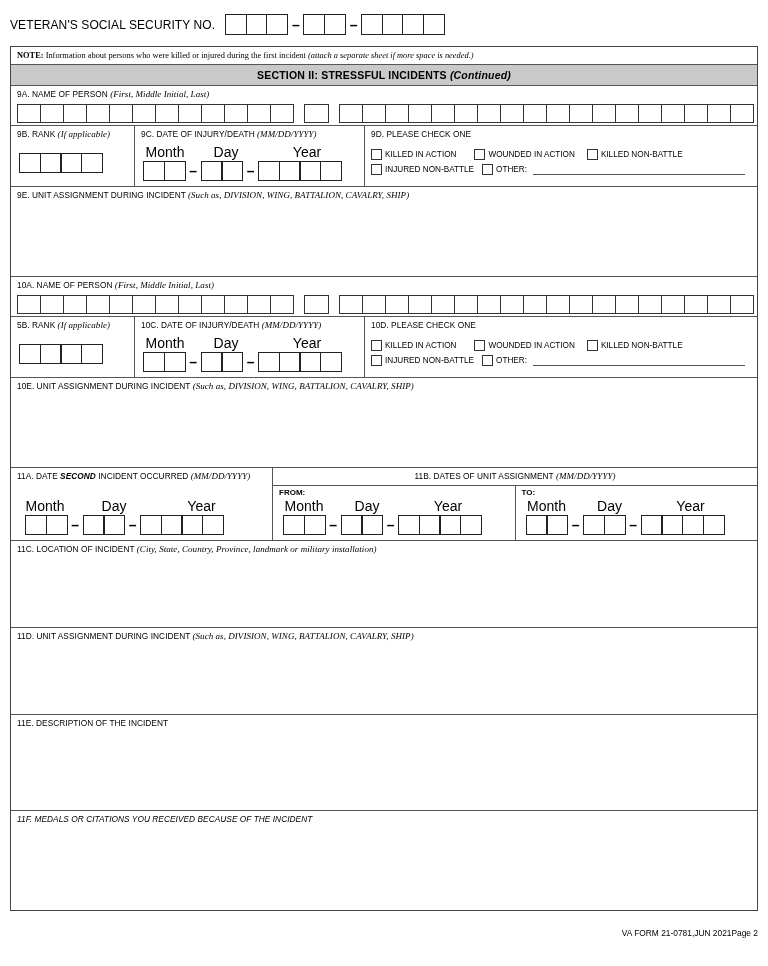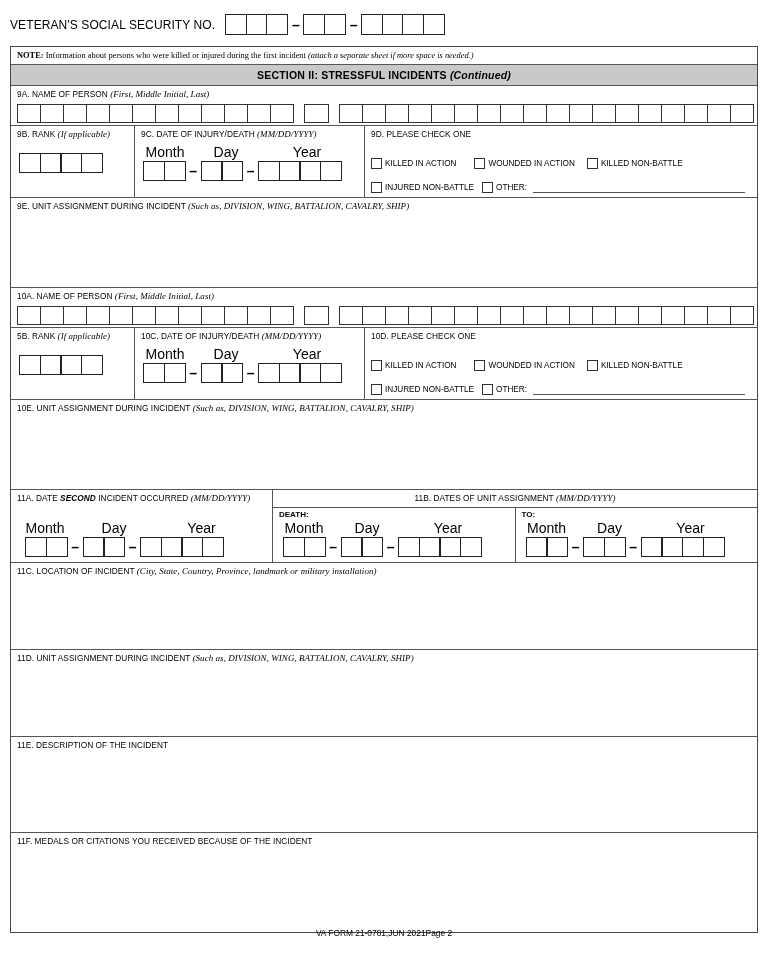--- a/index.html
+++ b/index.html
@@ -33,21 +33,21 @@
 
   
   .frame{
     position:absolute;left:10px;top:46px;
     width:748px;
     border:1.4px solid #444;
     box-sizing:border-box;
     background:#fff;
   }
   .row{border-bottom:1.2px solid #555;box-sizing:border-box;}
-  .row:last-child{border-bottom:none;}
+  .row:last-child{border-bottom:none;font-style:italic;}
 
   .section-bar{
     background:#c9c9c9;
     text-align:center;
     font-size:10.5px;
     font-weight:bold;
     padding:4px 0 4px;
     letter-spacing:.2px;
   }
   .section-bar i{font-style:italic;}
@@ -90,21 +90,21 @@
   .rbx:first-child{margin-left:0;}
 
   .dateblk{padding:0 0 5px 0;}
   .dhead{display:flex;font-size:14px;padding:1px 0 1px 0;}
   .dhead span{text-align:center;}
   .dfields{display:flex;align-items:center;padding-left:8px;}
   .dbx{width:22px;height:20px;border:1.4px solid #222;box-sizing:border-box;margin-left:-1.4px;}
   .dbx:first-child{margin-left:0;}
 
   .chkwrap{padding:3px 0 4px 6px;}
-  .chkline{display:flex;align-items:center;margin-top:12px;}
+  .chkline{display:flex;align-items:center;margin-top:3px;}
   .chk{
     width:11px;height:11px;border:1.3px solid #333;
     box-sizing:border-box;flex:0 0 auto;background:#fff;
   }
   .chktext{font-size:8.2px;margin-left:3px;white-space:nowrap;}
   .otherline{
     border-bottom:1.2px solid #555;
     flex:1;margin-left:6px;height:11px;
   }
 
@@ -114,21 +114,21 @@
   .half{display:flex;}
   .h1{width:262px;border-right:1.2px solid #555;box-sizing:border-box;}
   .h2{flex:1;box-sizing:border-box;}
   .fromto{display:flex;}
   .ft{flex:1;box-sizing:border-box;}
   .ft.bdr{border-right:1.2px solid #555;}
   .ftlbl{font-size:8px;font-weight:bold;padding:2px 0 0 6px;}
 
   .footer{
     position:absolute;left:10px;top:928px;width:748px;
-    display:flex;justify-content:center;
+    display:flex;justify-content:flex-end;
     font-size:8.4px;
   }
 </style>
 </head>
 <body>
 
 <div class="page">
 
   <div class="ssnrow">
     <span class="ssn-label">VETERAN'S SOCIAL SECURITY NO.</span>
@@ -459,21 +459,21 @@
         </div>
       </div>
 
       <div class="h2">
         <div class="lbl" style="text-align:center;padding-left:0;border-bottom:1.2px solid #555;">
           <span>11B. DATES OF UNIT ASSIGNMENT</span>
           <i>(MM/DD/YYYY)</i>
         </div>
         <div class="fromto">
           <div class="ft bdr">
-            <div class="ftlbl">DEATH:</div>
+            <div class="ftlbl">FROM:</div>
             <div class="dateblk">
               <div class="dhead">
                 <span style="width:62px">Month</span>
                 <span style="width:64px">Day</span>
                 <span style="width:98px">Year</span>
               </div>
               <div class="dfields" style="padding-left:10px">
                 <span class="boxline dateline">
                     <span class="dbx"></span>
                     <span class="dbx"></span>

